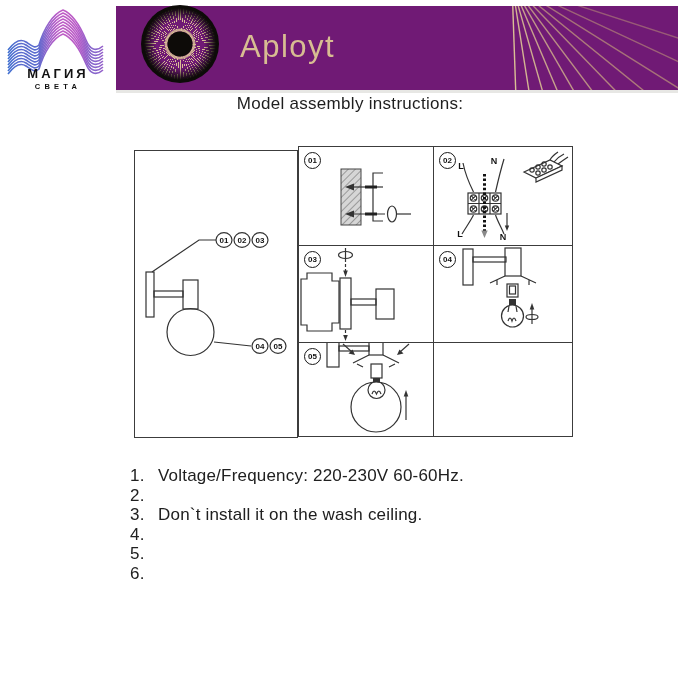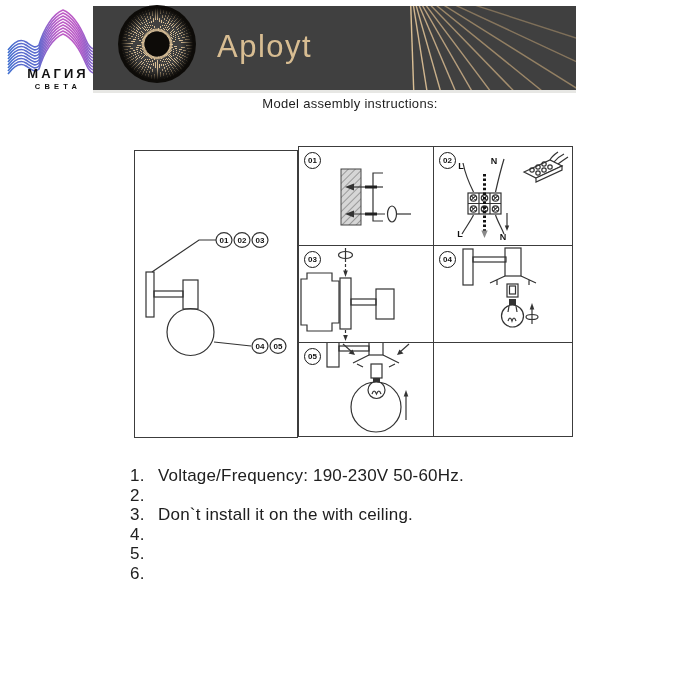--- a/index.html
+++ b/index.html
@@ -1,35 +1,35 @@
 <!DOCTYPE html>
 <html><head>
 <meta charset="utf-8">
 <style>
   html,body{margin:0;padding:0;background:#fff;}
   .sheet{position:relative;width:700px;height:700px;background:#fff;overflow:hidden;
          font-family:"Liberation Sans",sans-serif;color:#222;}
 
   
   .magia{position:absolute;left:6px;top:4px;width:100px;height:90px;}
-  .banner{position:absolute;left:93px;top:6px;width:483px;height:84px;background:#404040;
+  .banner{position:absolute;left:116px;top:6px;width:562px;height:84px;background:#701a75;
           border-bottom:3px solid #e7e7e4;}
   .sunburst{position:absolute;left:25px;top:-1px;width:78px;height:78px;border-radius:50%;
     background:
       radial-gradient(circle,#0d0b08 0 12px, rgba(13,11,8,0) 13px),
       radial-gradient(circle, rgba(217,191,150,0) 0 12px, rgba(217,191,150,.85) 13px 14.5px, rgba(217,191,150,0) 16px),
       radial-gradient(circle, rgba(13,11,8,0) 0 24px, #0d0b08 36px),
       repeating-conic-gradient(#d9bf96 0deg 1.2deg, rgba(13,11,8,0) 1.2deg 5.4deg);}
   .brand{position:absolute;left:124px;top:0;height:84px;line-height:82px;color:#d8bd92;
          font-size:31px;letter-spacing:1.5px;font-weight:400;}
   .rays{position:absolute;right:0;top:0;width:175px;height:84px;overflow:hidden;}
 
   
   .title{position:absolute;left:0;top:95px;width:700px;text-align:center;
-         font-size:13px;line-height:18.5px;color:#1e1e1e;letter-spacing:.3px;}
+         font-size:17px;line-height:18.5px;color:#1e1e1e;letter-spacing:.3px;}
 
   
   .left-panel{position:absolute;left:134px;top:150px;width:164px;height:288px;
               border:1px solid #3c3c3c;box-sizing:border-box;}
   .grid{position:absolute;left:298px;top:146px;width:275px;height:291px;
         border:1px solid #3c3c3c;box-sizing:border-box;}
   .cell{position:absolute;box-sizing:border-box;background:#fff;}
   .c01{left:0;top:0;width:135px;height:99px;border-right:1px solid #3c3c3c;border-bottom:1px solid #3c3c3c;}
   .c02{left:135px;top:0;width:138px;height:99px;border-bottom:1px solid #3c3c3c;}
   .c03{left:0;top:99px;width:135px;height:97px;border-right:1px solid #3c3c3c;border-bottom:1px solid #3c3c3c;}
@@ -257,28 +257,28 @@
         <polygon class="fl" points="107,47 104.7,53.5 109.3,53.5"></polygon>
       </svg>
     </div>
 
     <div class="cell c06"></div>
   </div>
 
   <div class="instructions">
     <div class="irow">
       <span class="inum">1.</span>
-      <span>Voltage/Frequency: 190-230V 50-60Hz.</span>
+      <span>Voltage/Frequency: 220-230V 60-60Hz.</span>
     </div>
     <div class="irow">
       <span class="inum">2.</span>
     </div>
     <div class="irow">
       <span class="inum">3.</span>
-      <span>Don`t install it on the with ceiling.</span>
+      <span>Don`t install it on the wash ceiling.</span>
     </div>
     <div class="irow">
       <span class="inum">4.</span>
     </div>
     <div class="irow">
       <span class="inum">5.</span>
     </div>
     <div class="irow">
       <span class="inum">6.</span>
     </div>

